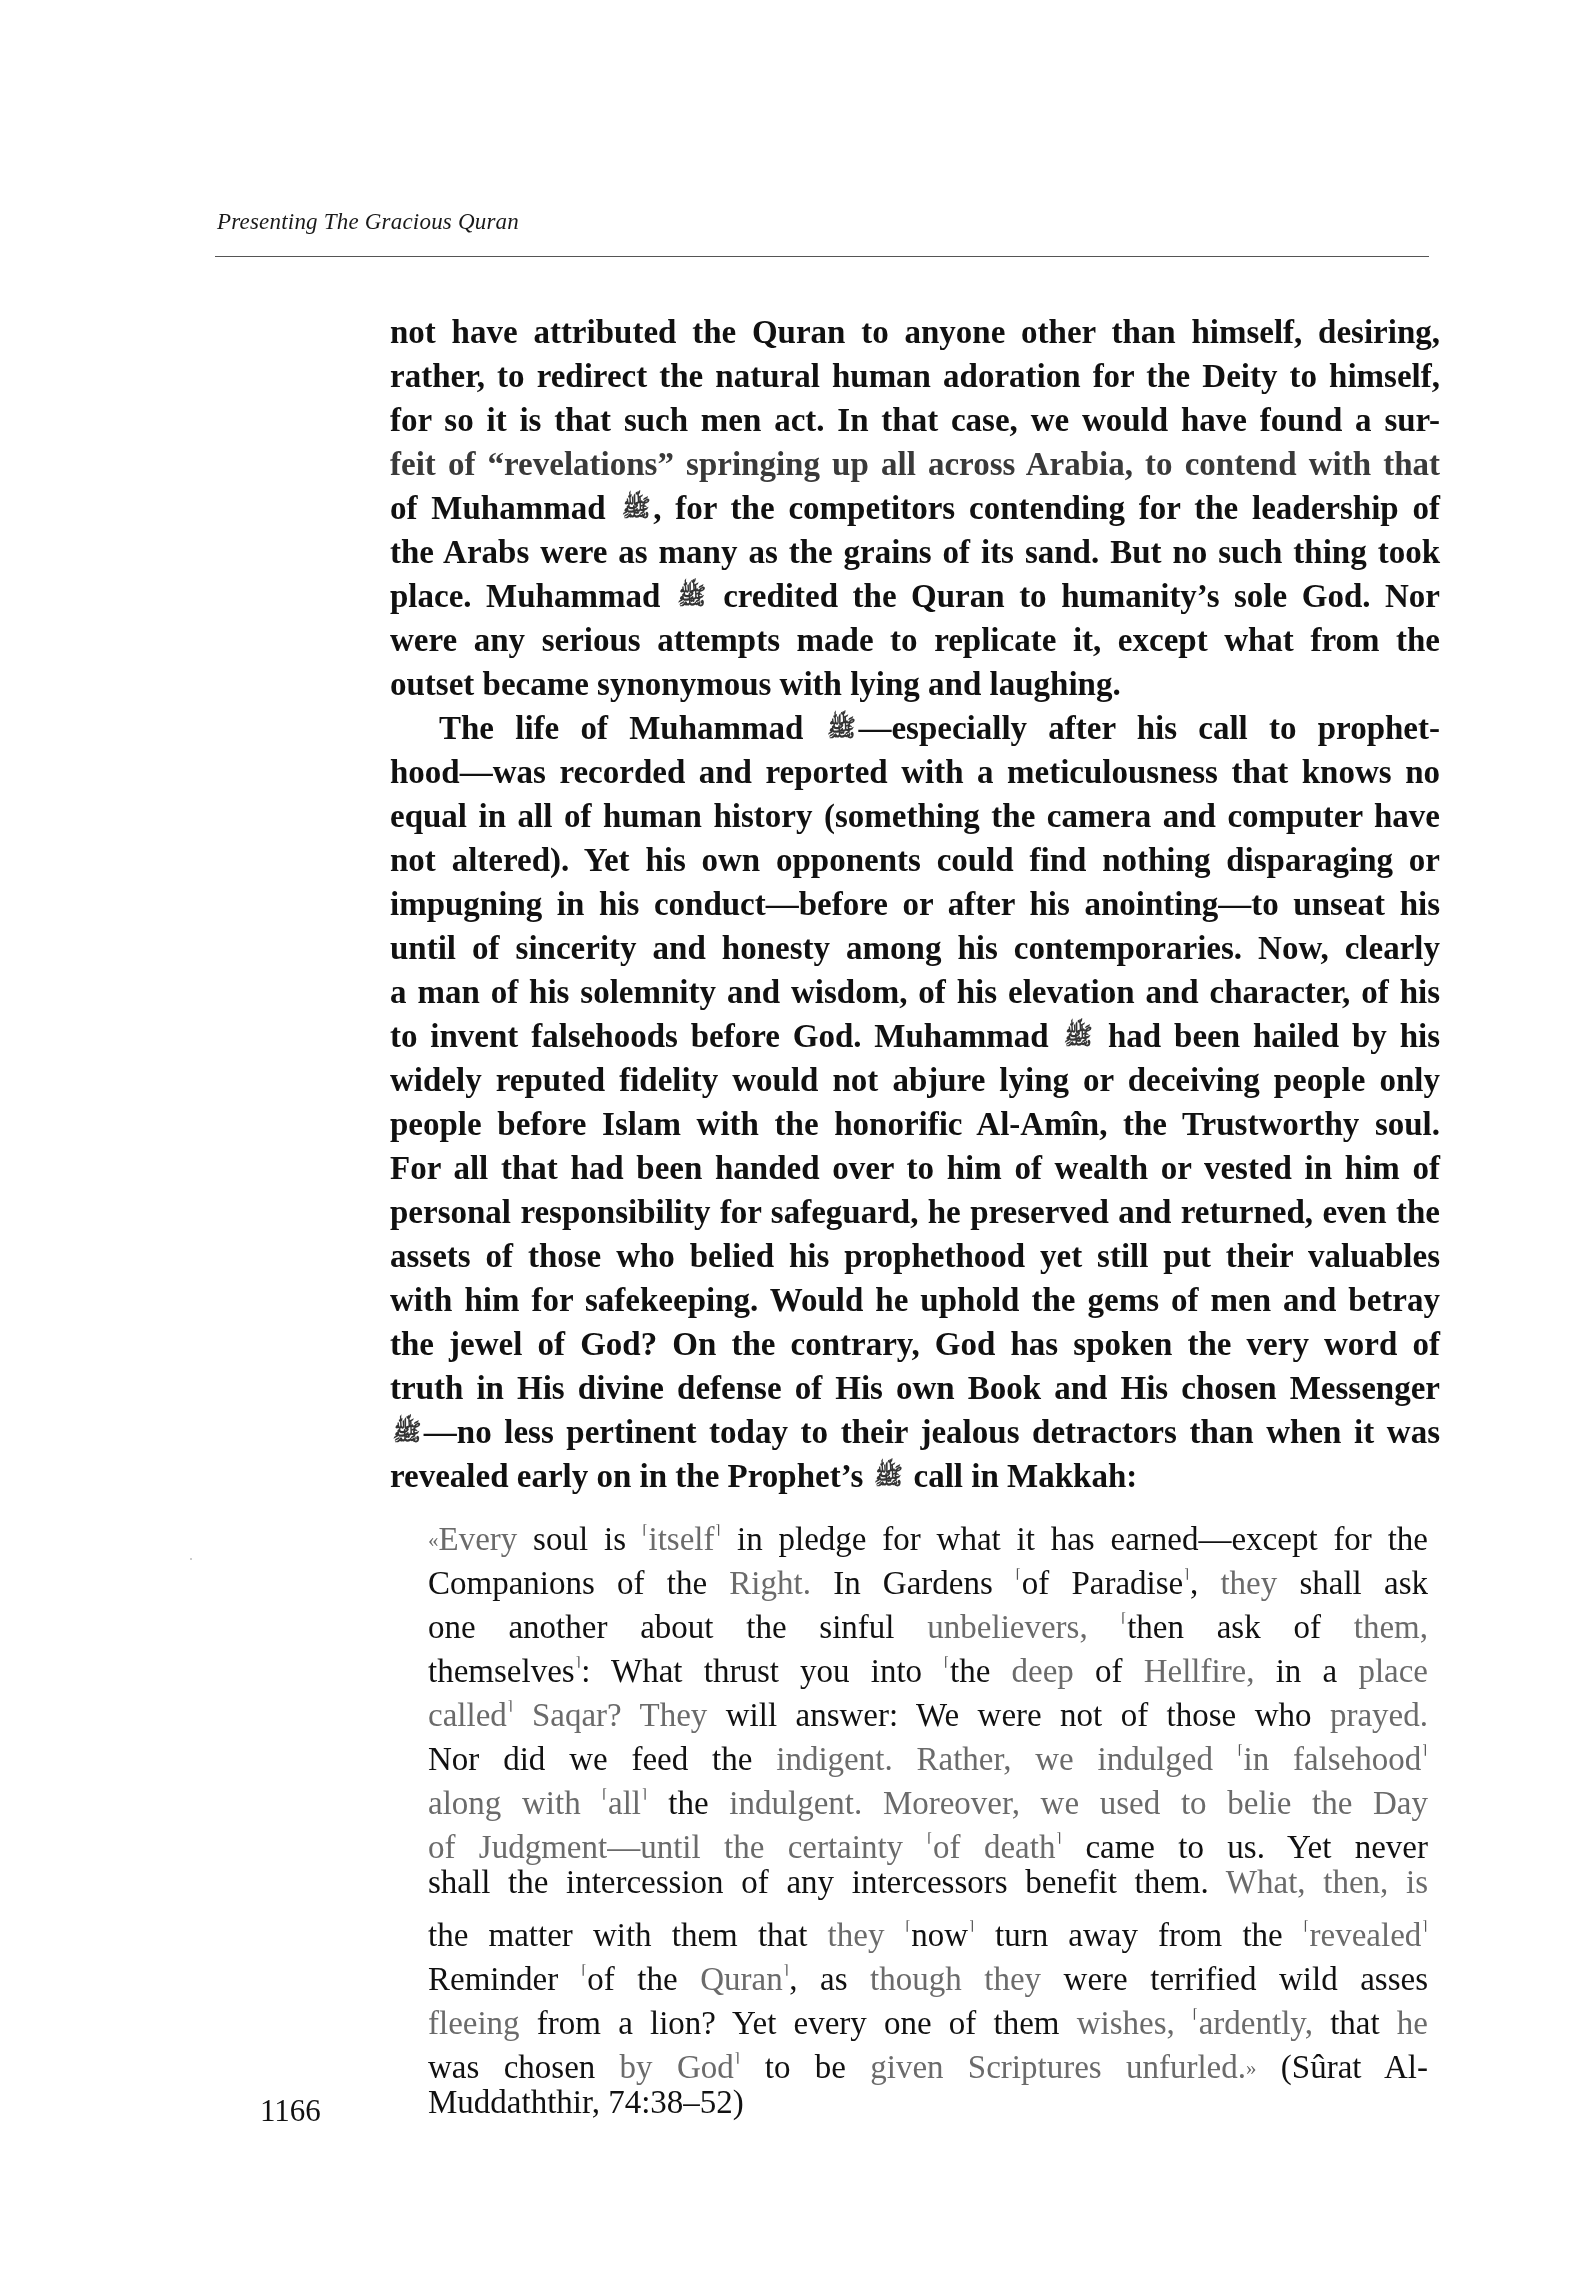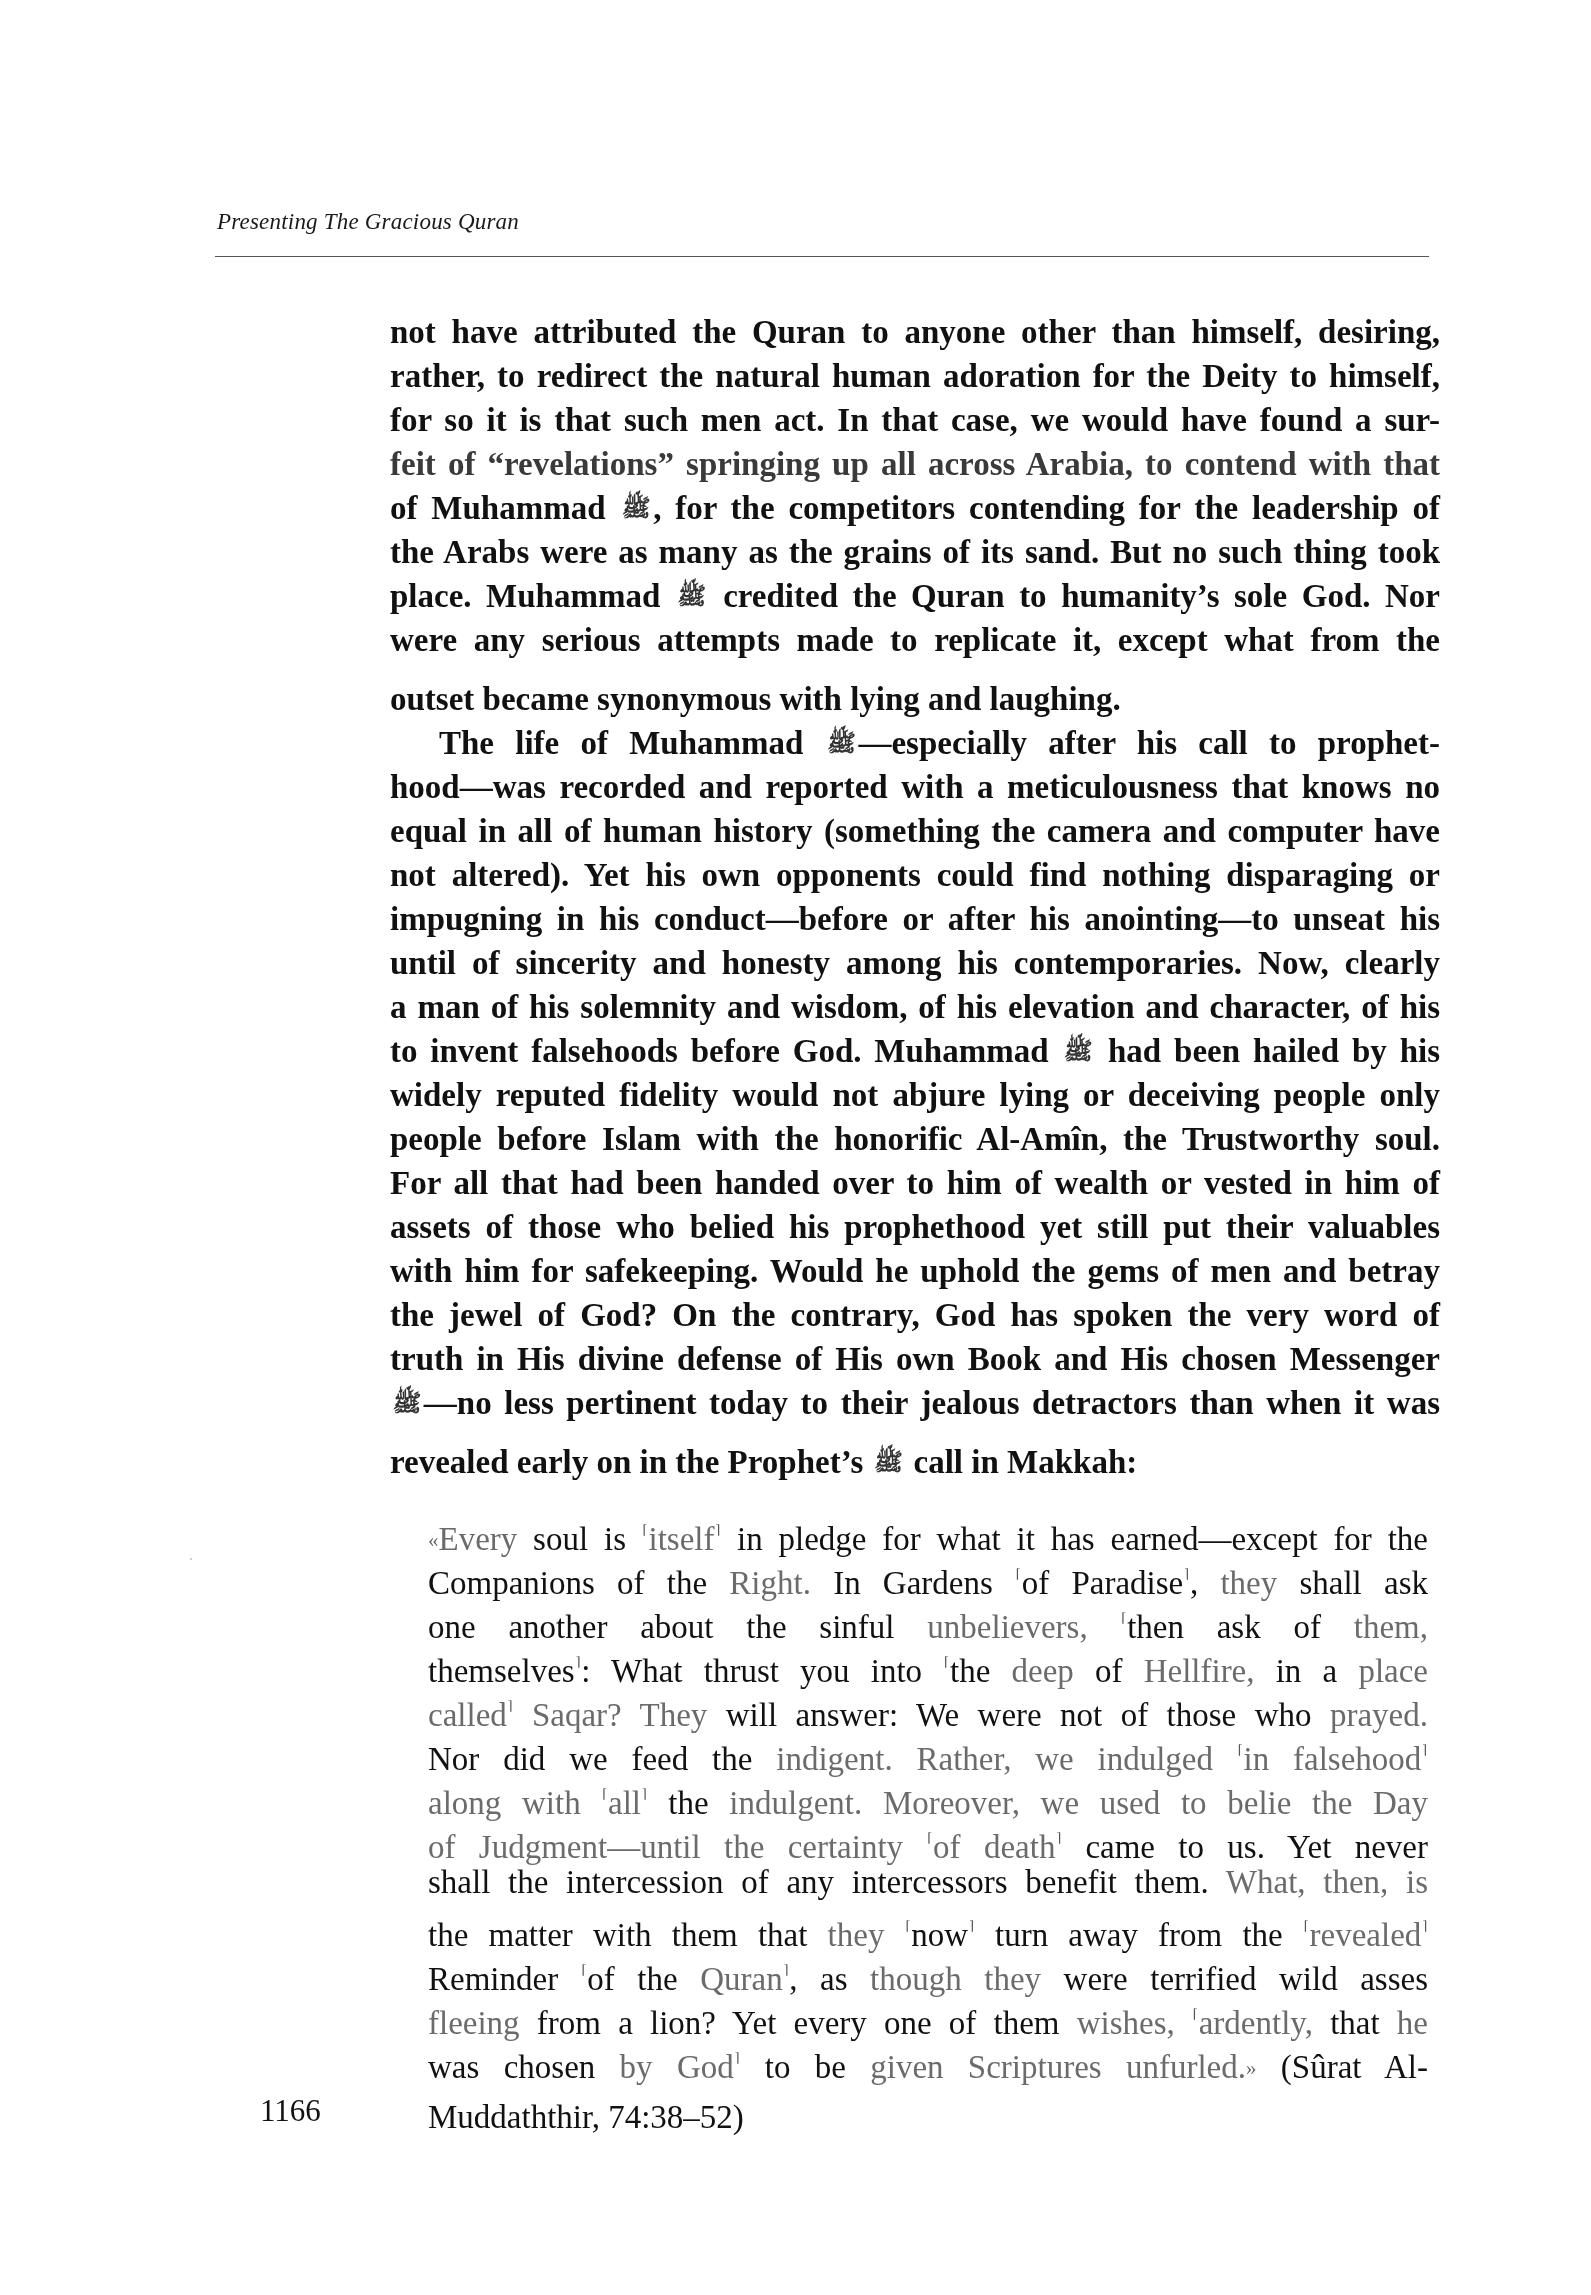--- a/index.html
+++ b/index.html
@@ -5,21 +5,21 @@
     html, body { margin: 0; padding: 0; background: #ffffff; }
     body { width: 1591px; height: 2295px; position: relative; overflow: hidden;
            font-family: "Liberation Serif", "DejaVu Serif", serif; color: #111; }
     .running-head { position: absolute; left: 217px; top: 209px; font-style: italic;
            font-size: 23px; color: #1a1a1a; letter-spacing: 0.2px; }
     .head-rule { position: absolute; left: 215px; top: 256px; width: 1214px; height: 0;
            border-top: 1.6px solid #555; }
     .body-col { position: absolute; left: 390px; top: 310px; width: 1050px; font-weight: bold; }
     .line { height: 44px; line-height: 44px; font-size: 33px; white-space: nowrap;
             text-align: justify; text-align-last: justify; display: block; }
-    .line.last { text-align-last: left; margin-top: 15px; }
+    .line.last { text-align-last: left; }
     .line.indent { padding-left: 49px; box-sizing: border-box; }
     .quote-col { position: absolute; left: 428px; top: 1508px; width: 1000px; }
     .g { color: #6b6b6b; }
     .d { color: #3a3a3a; }
     .br { font-size: 13px; vertical-align: 16px; color: #555; margin: 0 0.8px; }
     .orn { font-size: 21px; color: #666; vertical-align: 3.2px; }
     .pbuh { font-size: 24px; color: #333; vertical-align: 3.2px; margin: 0 2.4px; }
     .page-num { position: absolute; left: 212px; top: 2093px; font-size: 31px; color: #111; margin-left: 48px; }
     .speck { position: absolute; left: 190px; top: 1558px; width: 1.6px; height: 1.6px; background: #ccc; }
   </style>
@@ -43,20 +43,21 @@
     <div class="line"><span>hood—was recorded and reported with a meticulousness that knows no</span></div>
     <div class="line"><span>equal in all of human history (something the camera and computer have</span></div>
     <div class="line"><span>not altered). Yet his own opponents could find nothing disparaging or</span></div>
     <div class="line"><span>impugning in his conduct—before or after his anointing—to unseat his</span></div>
     <div class="line"><span>until of sincerity and honesty among his contemporaries. Now, clearly</span></div>
     <div class="line"><span>a man of his solemnity and wisdom, of his elevation and character, of his</span></div>
     <div class="line"><span>to invent falsehoods before God. Muhammad </span><span class="pbuh">ﷺ</span><span> had been hailed by his</span></div>
     <div class="line"><span>widely reputed fidelity would not abjure lying or deceiving people only</span></div>
     <div class="line"><span>people before Islam with the honorific Al-Amîn, the Trustworthy soul.</span></div>
     <div class="line"><span>For all that had been handed over to him of wealth or vested in him of</span></div>
+    <div class="line"><span>personal responsibility for safeguard, he preserved and returned, even the</span></div>
     <div class="line"><span>assets of those who belied his prophethood yet still put their valuables</span></div>
     <div class="line"><span>with him for safekeeping. Would he uphold the gems of men and betray</span></div>
     <div class="line"><span>the jewel of God? On the contrary, God has spoken the very word of</span></div>
     <div class="line"><span>truth in His divine defense of His own Book and His chosen Messenger</span></div>
     <div class="line"><span class="pbuh">ﷺ</span><span>—no less pertinent today to their jealous detractors than when it was</span></div>
     <div class="line last"><span>revealed early on in the Prophet’s </span><span class="pbuh">ﷺ</span><span> call in Makkah:</span></div>
   </div>
 <div class="quote-col" id="quote-col">
     <div class="line"><span class="orn">«</span><span class="g">Every</span><span> soul is </span><span class="br">⌈</span><span class="g">itself</span><span class="br">⌉</span><span> in pledge for what it has earned—except for the</span></div>
     <div class="line"><span>Companions of the </span><span class="g">Right.</span><span> In Gardens </span><span class="br">⌈</span><span>of Paradise</span><span class="br">⌉</span><span>, </span><span class="g">they</span><span> shall ask</span></div>

